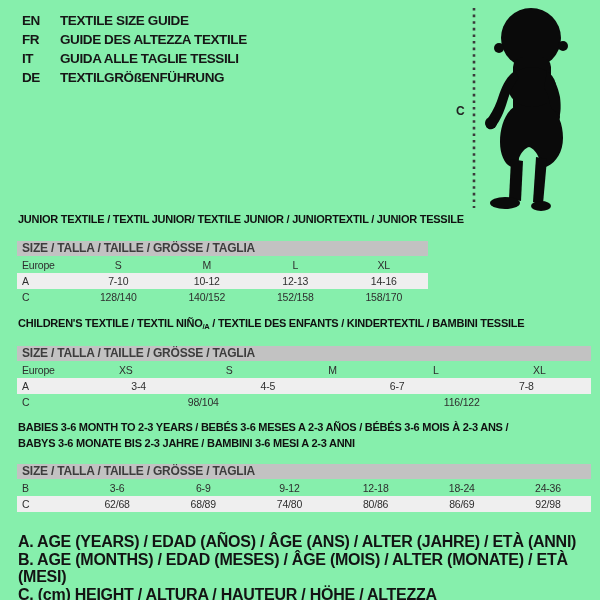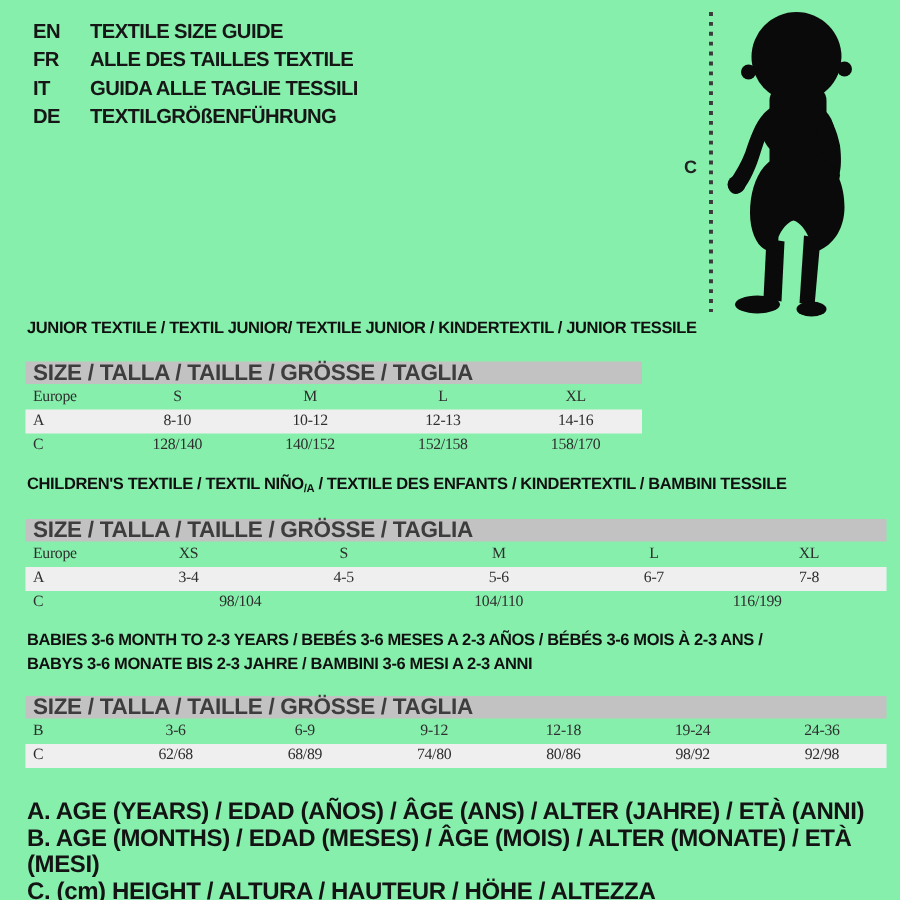--- a/index.html
+++ b/index.html
@@ -19,25 +19,25 @@
                    font-weight:bold; color:#222; }
   .baby { position:absolute; left:481px; top:4px; }
 
   
   .sec-title { position:absolute; left:18px; font-size:11px; font-weight:bold;
                letter-spacing:-0.25px; color:#101010; line-height:15.5px; white-space:nowrap; }
   .sub { font-size:7.5px; vertical-align:-2px; }
 
   
   .tbl { position:absolute; left:17px; }
-  .tbl-bar { background:#c2c2c2; height:15px; line-height:15px; font-size:15px;
+  .tbl-bar { background:#c2c2c2; height:15px; line-height:15px; font-size:12px;
              font-weight:600; color:#3d3d3d; padding-left:5px; margin-bottom:1px;
              letter-spacing:-0.2px; }
   .tbl-row { display:flex; height:16px; line-height:16px; font-size:10.5px; color:#2e2e2e;
-             letter-spacing:-0.2px;font-family:Liberation Serif, serif; }
+             letter-spacing:-0.2px; }
   .tbl-row.shaded { background:#efefef; }
   .cell-label { width:57px; padding-left:5px; }
   .cell-val { flex:1; text-align:center; }
 
   #table1 { top:241px; width:411px; }
   #table2 { top:346px; width:574px; }
   #table3 { top:464px; width:574px; }
   #sec1-title { top:212px; }
   #sec2-title { top:316px; }
   #sec3-title { top:420px; }
@@ -51,21 +51,21 @@
 
 <div class="page">
 
   <div class="langs">
     <div class="lang-row">
       <span class="lang-code">EN</span>
       <span>TEXTILE SIZE GUIDE</span>
     </div>
     <div class="lang-row">
       <span class="lang-code">FR</span>
-      <span>ALLE DES TAILLES TEXTILE</span>
+      <span>GUIDE DES ALTEZZA TEXTILE</span>
     </div>
     <div class="lang-row">
       <span class="lang-code">IT</span>
       <span>GUIDA ALLE TAGLIE TESSILI</span>
     </div>
     <div class="lang-row">
       <span class="lang-code">DE</span>
       <span>TEXTILGRÖßENFÜHRUNG</span>
     </div>
   </div>
@@ -87,33 +87,33 @@
       <path d="M66,66 C73,72 77,82 79,92 C80,100 80,108 78,113 C75,119 68,117 69,109 C70,99 68,90 63,83 Z"></path>
       <circle cx="73" cy="112" r="6"></circle>
       <path d="M33,102 C24,108 19,122 19,137 C19,151 25,161 31,162 C35,163 38,159 38,153 C40,148 44,143 48,142 C52,143 56,148 58,153 C58,160 62,164 67,161 C75,157 82,147 82,133 C82,119 77,107 69,102 Z"></path>
       <path d="M30,154 L42,156 L40,196 L28,194 Z"></path>
       <ellipse cx="24" cy="198" rx="15" ry="6"></ellipse>
       <path d="M55,152 L66,154 L62,199 L52,197 Z"></path>
       <ellipse cx="60" cy="201" rx="10" ry="5"></ellipse>
     </g>
   </svg>
 
-  <div class="sec-title" id="sec1-title">JUNIOR TEXTILE / TEXTIL JUNIOR/ TEXTILE JUNIOR / KINDERTEXTIL / JUNIOR TESSILE</div>
+  <div class="sec-title" id="sec1-title">JUNIOR TEXTILE / TEXTIL JUNIOR/ TEXTILE JUNIOR / JUNIORTEXTIL / JUNIOR TESSILE</div>
   <div class="tbl" id="table1">
       <div class="tbl-bar">SIZE / TALLA / TAILLE / GRÖSSE / TAGLIA</div>
       <div class="tbl-row">
         <div class="cell-label">Europe</div>
         <div class="cell-val">S</div>
         <div class="cell-val">M</div>
         <div class="cell-val">L</div>
         <div class="cell-val">XL</div>
       </div>
       <div class="tbl-row shaded">
         <div class="cell-label">A</div>
-        <div class="cell-val">8-10</div>
+        <div class="cell-val">7-10</div>
         <div class="cell-val">10-12</div>
         <div class="cell-val">12-13</div>
         <div class="cell-val">14-16</div>
       </div>
       <div class="tbl-row">
         <div class="cell-label">C</div>
         <div class="cell-val">128/140</div>
         <div class="cell-val">140/152</div>
         <div class="cell-val">152/158</div>
         <div class="cell-val">158/170</div>
@@ -128,54 +128,52 @@
         <div class="cell-val">XS</div>
         <div class="cell-val">S</div>
         <div class="cell-val">M</div>
         <div class="cell-val">L</div>
         <div class="cell-val">XL</div>
       </div>
       <div class="tbl-row shaded">
         <div class="cell-label">A</div>
         <div class="cell-val">3-4</div>
         <div class="cell-val">4-5</div>
-        <div class="cell-val">5-6</div>
         <div class="cell-val">6-7</div>
         <div class="cell-val">7-8</div>
       </div>
       <div class="tbl-row">
         <div class="cell-label">C</div>
         <div class="cell-val">98/104</div>
-        <div class="cell-val">104/110</div>
-        <div class="cell-val">116/199</div>
+        <div class="cell-val">116/122</div>
       </div>
     </div>
 
   <div class="sec-title" id="sec3-title">
     <div>BABIES 3-6 MONTH TO 2-3 YEARS / BEBÉS 3-6 MESES A 2-3 AÑOS / BÉBÉS 3-6 MOIS À 2-3 ANS /</div>
     <div>BABYS 3-6 MONATE BIS 2-3 JAHRE / BAMBINI 3-6 MESI A 2-3 ANNI</div>
   </div>
   <div class="tbl" id="table3">
       <div class="tbl-bar">SIZE / TALLA / TAILLE / GRÖSSE / TAGLIA</div>
       <div class="tbl-row">
         <div class="cell-label">B</div>
         <div class="cell-val">3-6</div>
         <div class="cell-val">6-9</div>
         <div class="cell-val">9-12</div>
         <div class="cell-val">12-18</div>
-        <div class="cell-val">19-24</div>
+        <div class="cell-val">18-24</div>
         <div class="cell-val">24-36</div>
       </div>
       <div class="tbl-row shaded">
         <div class="cell-label">C</div>
         <div class="cell-val">62/68</div>
         <div class="cell-val">68/89</div>
         <div class="cell-val">74/80</div>
         <div class="cell-val">80/86</div>
-        <div class="cell-val">98/92</div>
+        <div class="cell-val">86/69</div>
         <div class="cell-val">92/98</div>
       </div>
     </div>
 
   <div class="legend">
     <div>A. AGE (YEARS) / EDAD (AÑOS) / ÂGE (ANS) / ALTER (JAHRE) / ETÀ (ANNI)</div>
     <div>B. AGE (MONTHS) / EDAD (MESES) / ÂGE (MOIS) / ALTER (MONATE) / ETÀ (MESI)</div>
     <div>C. (cm) HEIGHT / ALTURA / HAUTEUR / HÖHE / ALTEZZA</div>
   </div>
 

